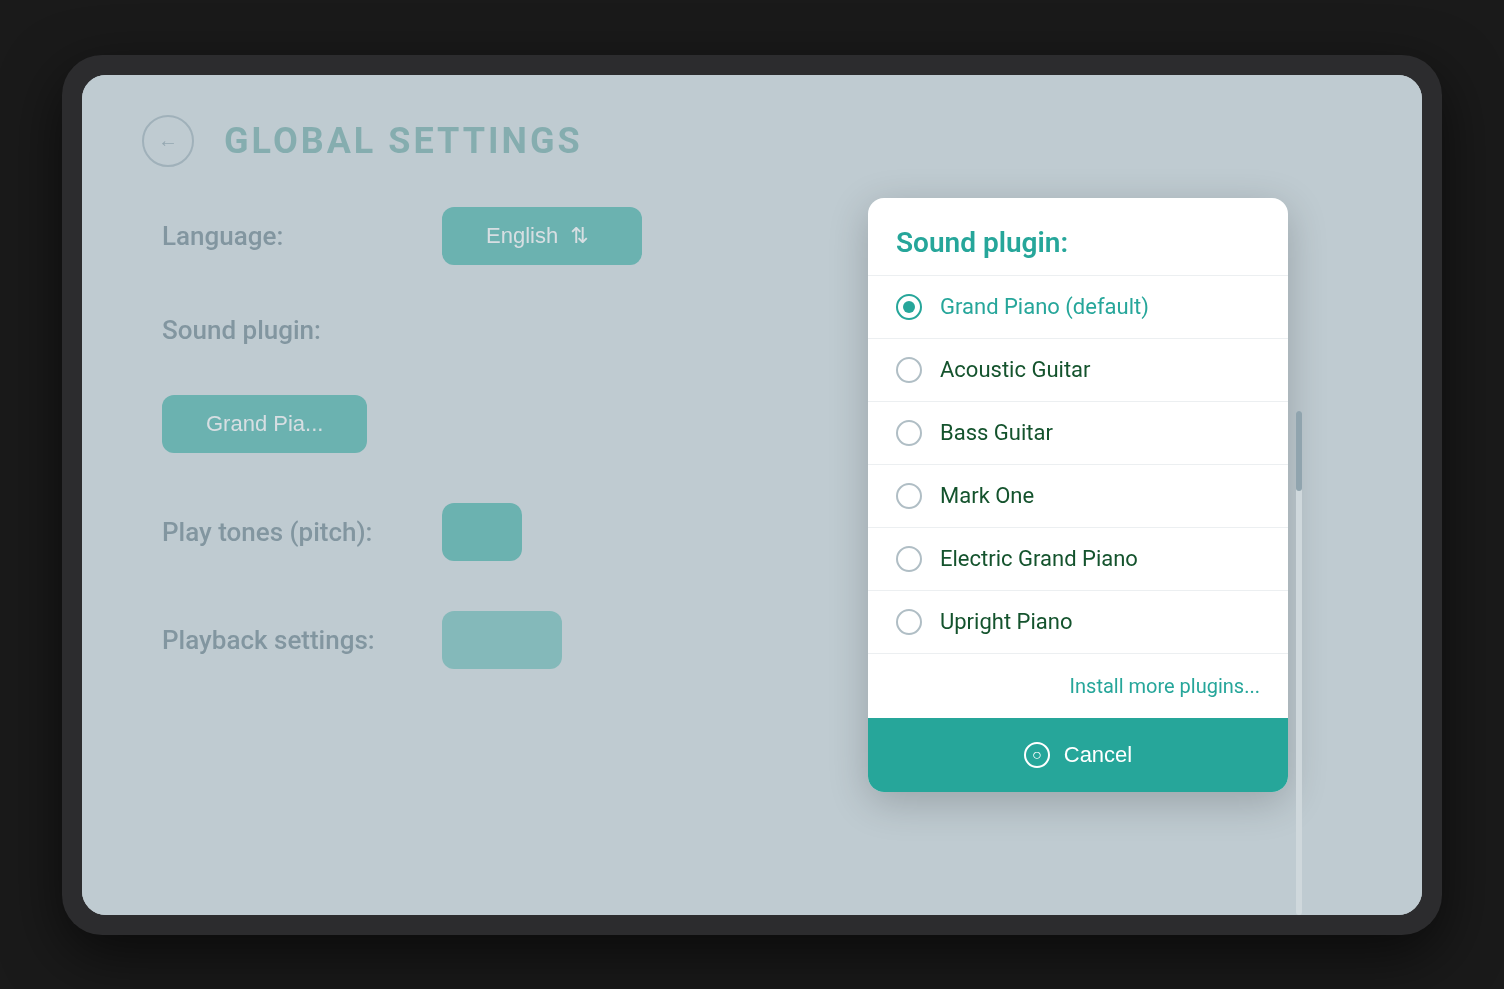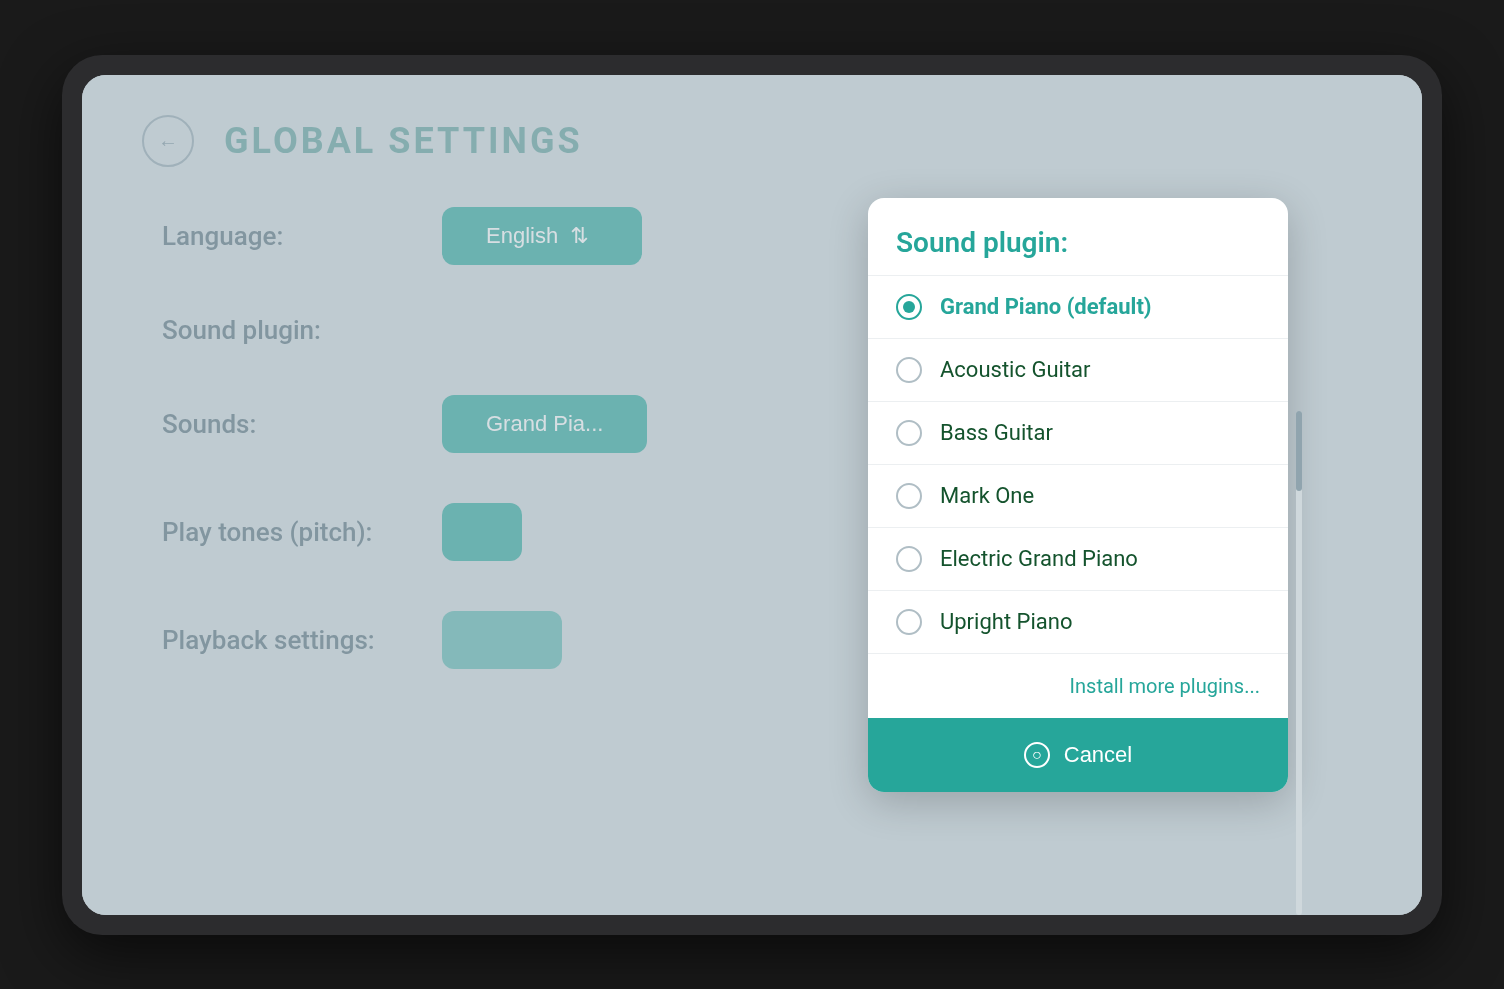--- a/index.html
+++ b/index.html
@@ -193,21 +193,21 @@
       background: #26a69a;
     }
 
     .option-label {
       font-size: 22px;
       color: #14532d;
     }
 
     .option-label.selected {
       color: #26a69a;
-      font-weight: 700;
+      font-weight: 400;
     }
 
     .install-link {
       padding: 20px 28px;
       text-align: right;
       color: #26a69a;
       font-size: 20px;
       cursor: pointer;
       border-top: 1px solid #eceff1;
     }
@@ -279,21 +279,20 @@
             <span>English</span>
             <span>⇅</span>
           </button>
         </div>
 
         <div class="settings-row">
           <span class="settings-label">Sound plugin:</span>
         </div>
 
         <div class="settings-row">
-          <span class="settings-label">Sounds:</span>
           <button class="teal-button">
             <span>Grand Pia...</span>
           </button>
         </div>
 
         <div class="settings-row">
           <span class="settings-label">Play tones (pitch):</span>
           <button class="teal-button-small"></button>
         </div>
 

